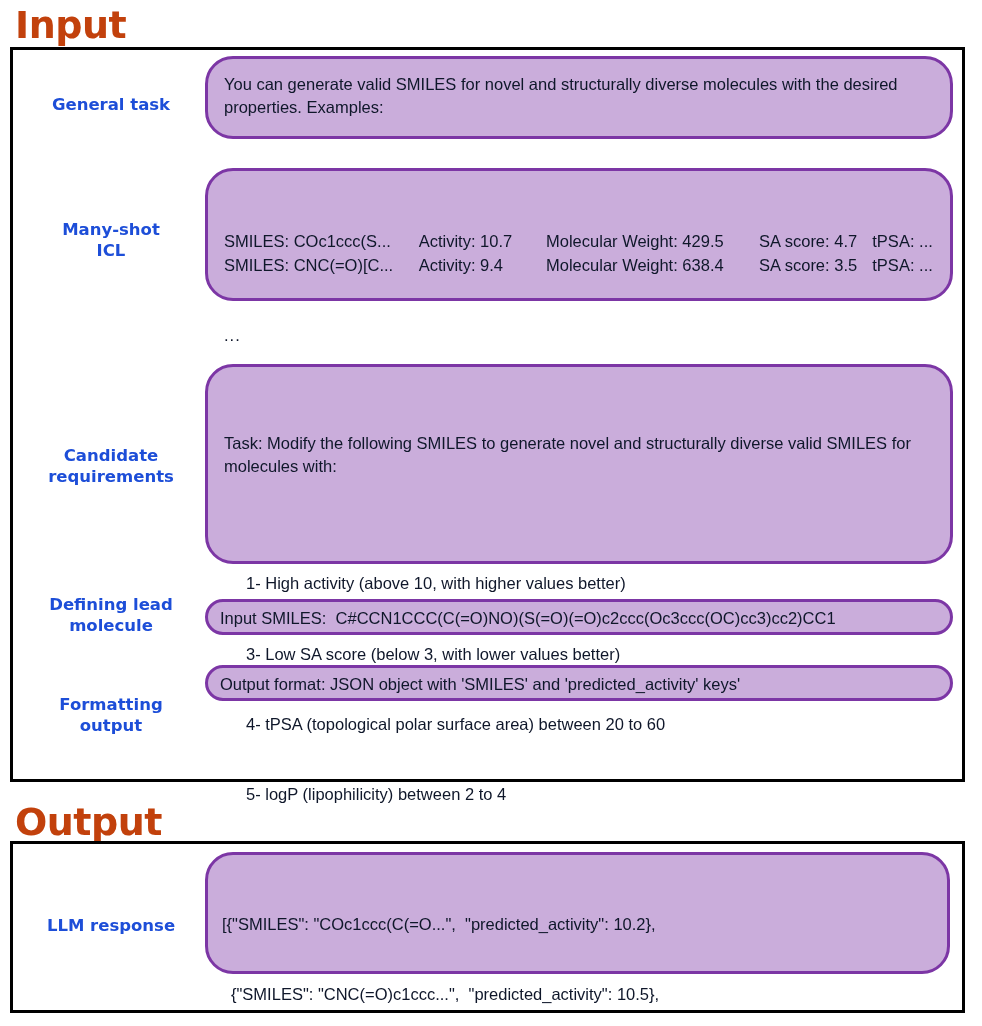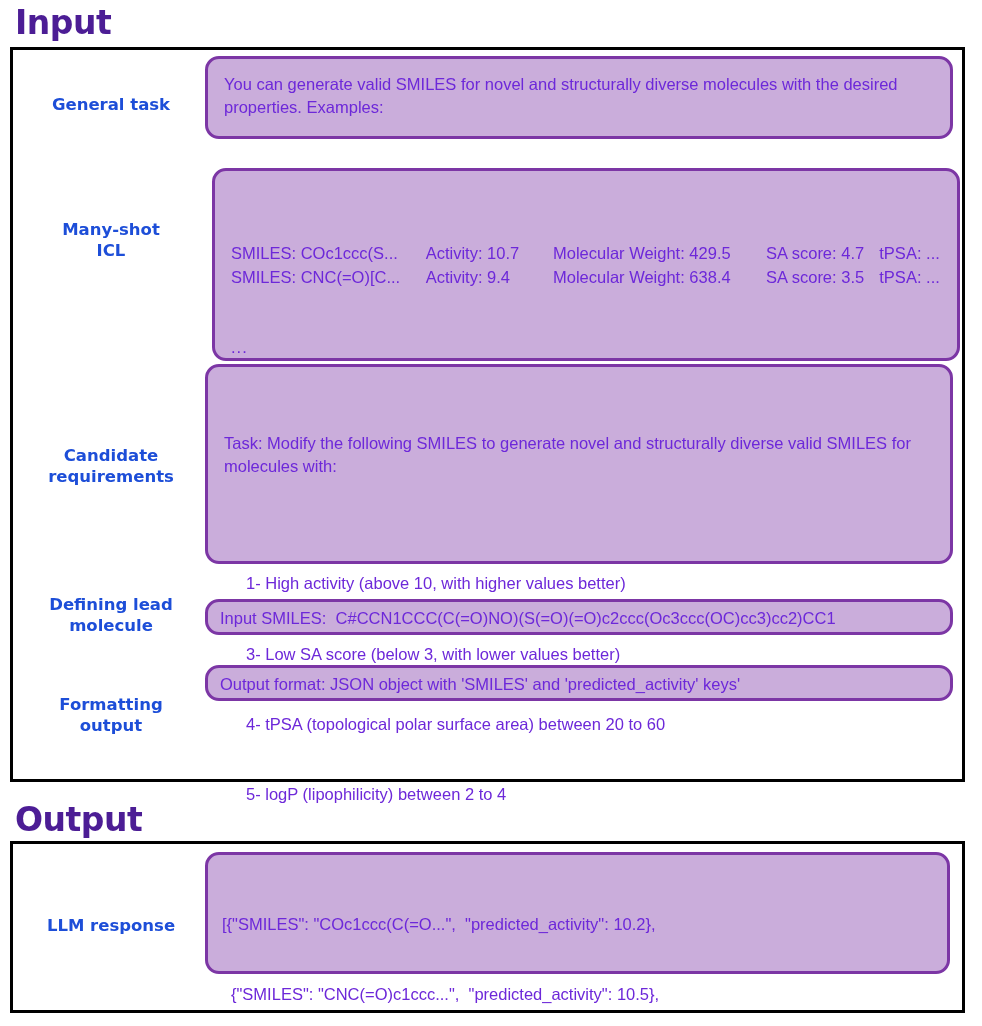--- a/index.html
+++ b/index.html
@@ -12,24 +12,24 @@
     height: 1026px;
     position: relative;
     font-family: "Liberation Sans", sans-serif;
     color: #000000;
     overflow: hidden;
   }
 
   .section-heading {
     font-family: "DejaVu Sans", sans-serif;
     font-weight: bold;
-    font-size: 33px;
+    font-size: 38px;
     letter-spacing: -0.5px;
     line-height: 1;
-    color: #4c1d95;
+    color: #c2410c;
     text-align: right;
   }
 
   .frame {
     position: absolute;
     box-sizing: border-box;
     border: 3px solid #000000;
     background: #ffffff;
   }
 
@@ -45,26 +45,26 @@
     display: flex;
     align-items: center;
     justify-content: center;
   }
 
   .bubble {
     position: absolute;
     box-sizing: border-box;
     background: #caaddb;
     border: 3px solid #7c36a5;
-    border-radius: 14px;
+    border-radius: 28px;
     padding: 14px 16px;
     font-family: "Liberation Sans", sans-serif;
     font-size: 16.5px;
     line-height: 1.42;
-    color: #6d28d9;
+    color: #0f172a;
     white-space: pre-wrap;
   }
 
   .bubble.tight {
     padding: 9px 14px;
     line-height: 1.3;
   }
 
   
   .icl-table {
@@ -111,21 +111,21 @@
 
 <div class="section-heading" style="position:absolute; left:15px; top:6px;">Input</div>
 
 <div class="frame" style="left:10px; top:47px; width:955px; height:735px;"></div>
 
 <div class="row-label" style="left:22px; top:75px; width:178px; height:60px; white-space:pre-line;">General task</div>
 <div class="bubble" style="left:205px; top:56px; width:748px; height:83px;">You can generate valid SMILES for novel and structurally diverse molecules with the desired properties. Examples:</div>
 
 <div class="row-label" style="left:22px; top:205px; width:178px; height:70px; white-space:pre-line;">Many-shot
 ICL</div>
-<div class="bubble" style="left:212px; top:168px; width:748px; height:193px; padding:24px 16px 16px 16px;">
+<div class="bubble" style="left:205px; top:168px; width:748px; height:133px; padding:12px 16px 16px 16px;">
   <div class="icl-table">
     <div class="icl-row">
       <span class="icl-cell c-smiles">SMILES: COc1ccc(S...</span>
       <span class="icl-cell c-act">Activity: 10.7</span>
       <span class="icl-cell c-mw">Molecular Weight: 429.5</span>
       <span class="icl-cell c-sa">SA score: 4.7</span>
       <span class="icl-cell c-tpsa">tPSA: ...</span>
     </div>
     <div class="icl-row">
       <span class="icl-cell c-smiles">SMILES: CNC(=O)[C...</span>

